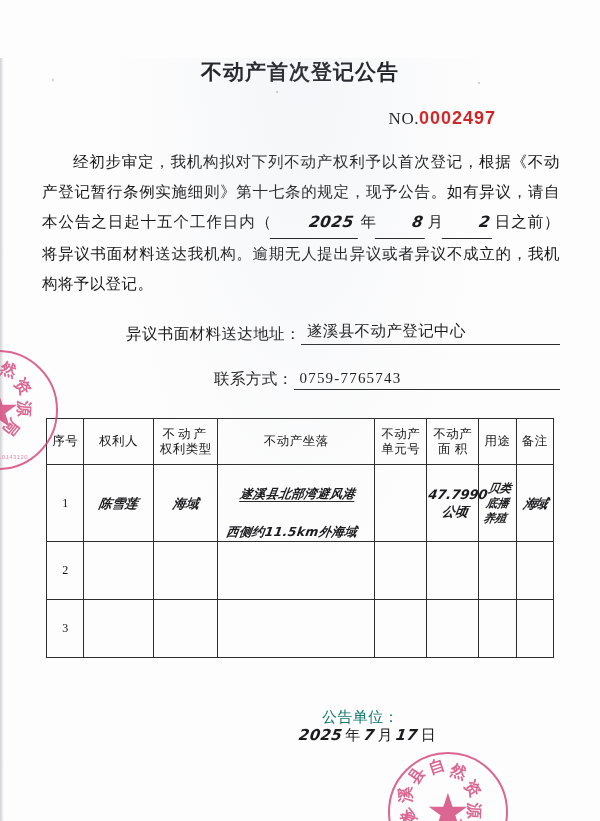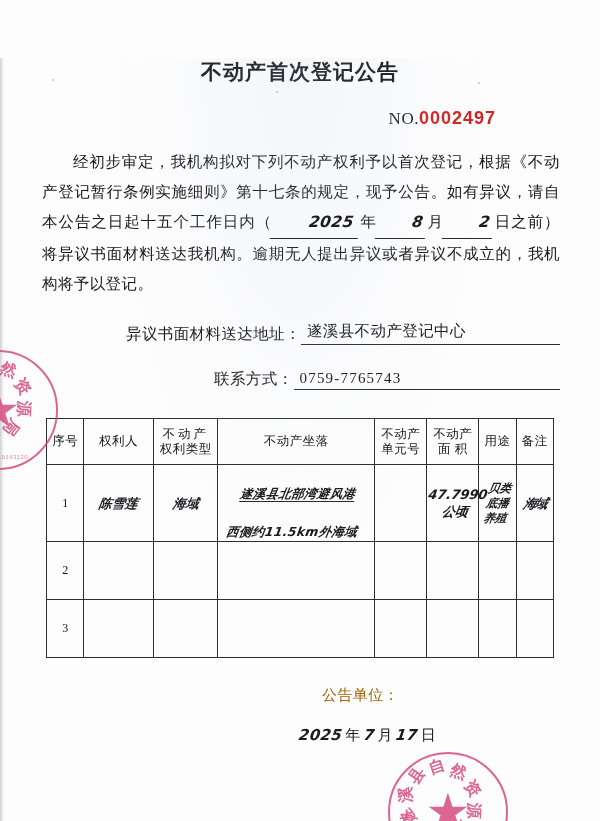--- a/index.html
+++ b/index.html
@@ -162,23 +162,23 @@
   }
 
   
   .footer {
     margin-top: 26px;
     position: relative;
     height: 120px;
   }
   .sig-unit {
     position: absolute;
-    left: 322px; top: 2px;
+    left: 322px; top: 24px;
     font-size: 15px;
-    color: #a16207;
+    color: #0f766e;
     letter-spacing: .4px;
     white-space: nowrap;
   }
   .sig-date {
     position: absolute;
     left: 296px; top: 42px;
     font-size: 15px;
     color: #171717;
     white-space: nowrap;
     letter-spacing: .4px;

